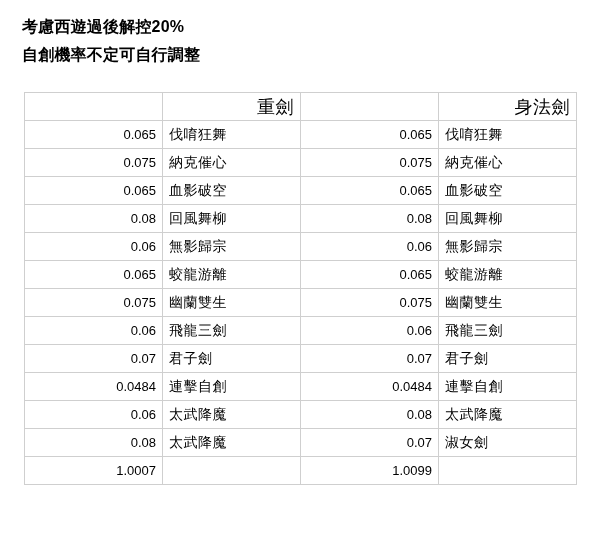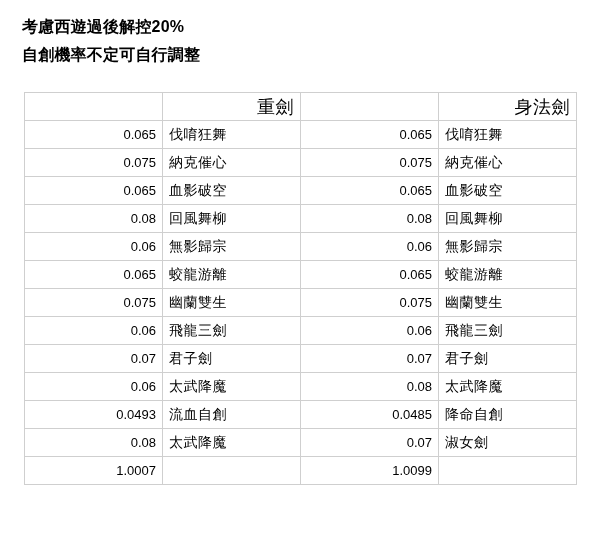--- a/index.html
+++ b/index.html
@@ -150,30 +150,30 @@
           <td class="num">0.06</td>
           <td class="name">飛龍三劍</td>
         </tr>
         <tr>
           <td class="num">0.07</td>
           <td class="name">君子劍</td>
           <td class="num">0.07</td>
           <td class="name">君子劍</td>
         </tr>
         <tr>
+          <td class="num">0.0484</td>
+          <td class="name">連擊自創</td>
+          <td class="num">0.0484</td>
+          <td class="name">連擊自創</td>
+        </tr>
+        <tr>
           <td class="num">0.06</td>
           <td class="name">太武降魔</td>
           <td class="num">0.08</td>
           <td class="name">太武降魔</td>
-        </tr>
-        <tr>
-          <td class="num">0.0493</td>
-          <td class="name">流血自創</td>
-          <td class="num">0.0485</td>
-          <td class="name">降命自創</td>
         </tr>
         <tr>
           <td class="num">0.08</td>
           <td class="name">太武降魔</td>
           <td class="num">0.07</td>
           <td class="name">淑女劍</td>
         </tr>
 
         <tr class="total">
           <td class="num">1.0007</td>

